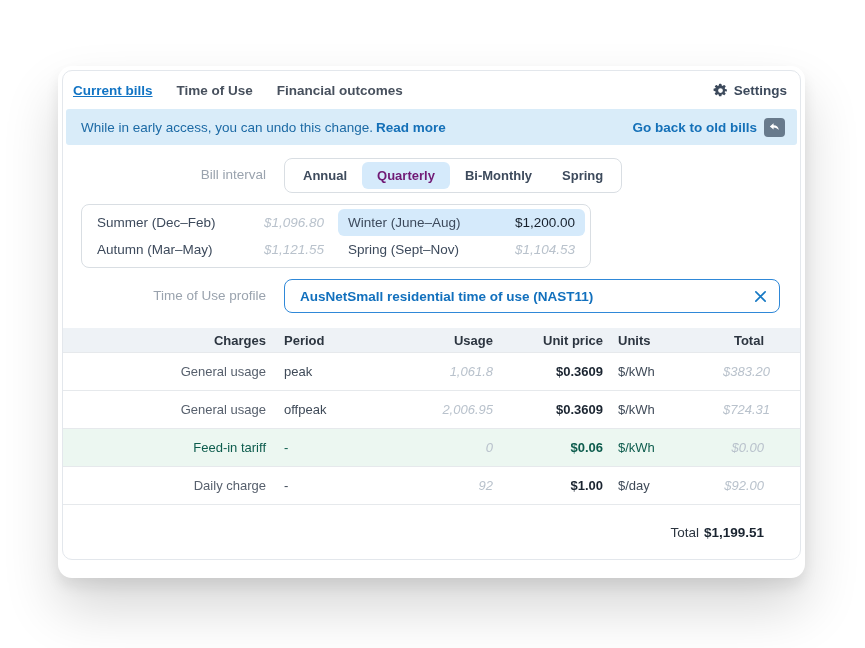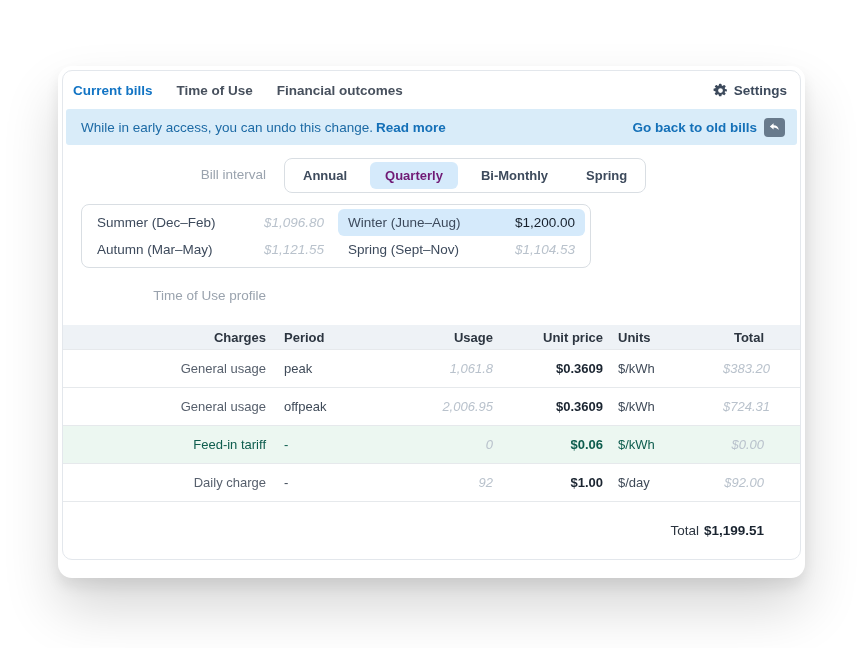--- a/index.html
+++ b/index.html
@@ -14,45 +14,45 @@
   .panel {
     position:absolute; left:4px; right:4px; top:4px; bottom:18px;
     border:1px solid #e3e7ec; border-radius:10px; background:#fff;
     display:flex; flex-direction:column; overflow:hidden;
   }
 
   
   .tabs-row { height:38px; display:flex; align-items:center; justify-content:space-between; padding:0 13px 0 10px; }
   .tabs { display:flex; gap:24px; }
   .tab { font-size:13.5px; font-weight:bold; color:#47505d; cursor:pointer; }
-  .tab.active { color:#1274c4; }
+  .tab.active { color:#1274c4;text-decoration:underline; }
   .settings { display:flex; align-items:center; gap:6px; font-size:13.5px; font-weight:bold; color:#3d4a5c; cursor:pointer; }
   .settings svg { display:block; }
 
   
   .banner {
     margin:0 3px; height:36px; background:#d9ecf9; border-radius:3px; flex:none;
     display:flex; align-items:center; justify-content:space-between; padding:0 12px 0 15px;
     font-size:13.5px;
   }
   .banner-left { color:#1c6aa5; }
   .readmore { color:#1470b8; font-weight:bold; cursor:pointer; margin-left:3px; }
   .banner-right { display:flex; align-items:center; gap:7px; cursor:pointer; }
   .banner-right .go-back-label { color:#1470b8; font-weight:bold; font-size:13.5px; }
   .undo-btn { width:21px; height:19px; background:#687a8c; border-radius:4px; display:flex; align-items:center; justify-content:center; }
 
   
-  .form { padding:13px 0 22px; flex:none; }
+  .form { padding:13px 0 15px; flex:none; }
   .form-row { display:grid; grid-template-columns:203px 1fr; align-items:flex-start; }
   .form-row + .form-row { margin-top:11px; }
   .flabel { text-align:right; color:#9aa3ae; font-size:13.5px; padding-top:9px; }
 
   .seg-control {
     margin-left:18px; display:inline-flex; border:1px solid #d9dee3; border-radius:8px;
-    padding:3px; gap:8px; background:#fff; width:max-content;
+    padding:3px; gap:0; background:#fff; width:max-content;
   }
   .seg { padding:6px 15px; font-size:13px; font-weight:bold; color:#3d4a5c; border-radius:6px; cursor:pointer; }
   .seg.active { background:#d5eafb; color:#701a75; }
 
   .amounts-box {
     margin-left:18px; width:510px; border:1px solid #d9dee3; border-radius:8px;
     padding:4px 5px; display:grid; grid-template-columns:1fr 1fr; column-gap:4px;
   }
   .amount-cell { display:flex; justify-content:space-between; align-items:center; padding:6px 10px; border-radius:6px; cursor:pointer; }
   .amount-cell .season { color:#3d4a5c; font-size:13.5px; }
@@ -158,20 +158,30 @@
               <div class="amount-cell">
                 <span class="season">Spring (Sept–Nov)</span>
                 <span class="amt">$1,104.53</span>
               </div>
             </div>
           </div>
         </div>
 
         <div class="form-row">
           <div class="flabel">Time of Use profile</div>
+          <div>
+            <div class="tou-input">
+              <span class="tou-text">AusNetSmall residential time of use (NAST11)</span>
+              <span class="clear-x">
+                <svg width="13" height="13" viewBox="0 0 14 14">
+                    <path d="M2 2l10 10M12 2L2 12" stroke="#1779c4" stroke-width="1.8" stroke-linecap="round"></path>
+                  </svg>
+              </span>
+            </div>
+          </div>
         </div>
       </div>
 
       <div class="thead">
         <div class="c-charge">Charges</div>
         <div class="c-period">Period</div>
         <div class="c-usage">Usage</div>
         <div class="c-unit">Unit price</div>
         <div class="c-units">Units</div>
         <div class="c-total">Total</div>

